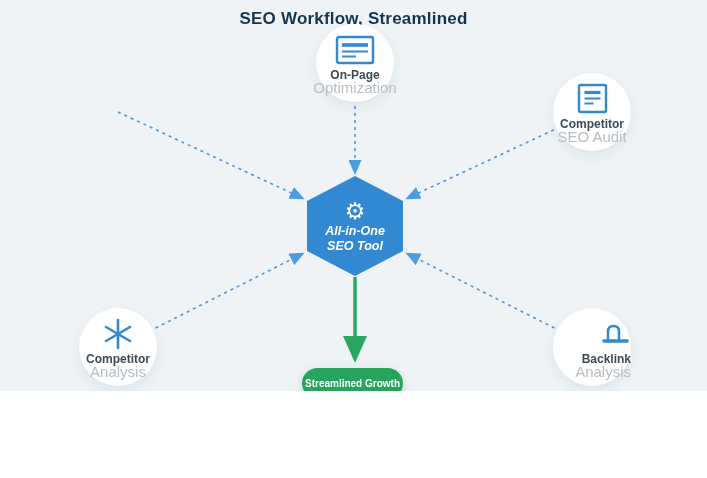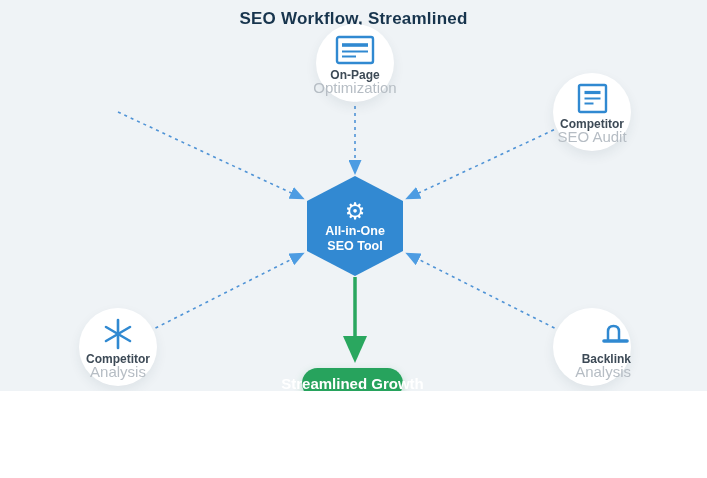--- a/index.html
+++ b/index.html
@@ -39,26 +39,26 @@
   .node-competitor{left:79px;top:308px;}
   .node-backlink{left:553px;top:308px;align-items:flex-end;}
   .hex-overlay{
     position:absolute;left:307px;top:176px;width:96px;height:100px;
     display:flex;flex-direction:column;align-items:center;justify-content:center;
     color:#ffffff;z-index:3;text-align:center;pointer-events:none;
   }
   .hex-overlay .gear{
     font-family:"DejaVu Sans",sans-serif;font-size:23px;line-height:24px;margin-bottom:1px;
   }
-  .hex-overlay .line{font-size:12.5px;font-weight:bold;line-height:15px;}
+  .hex-overlay .line{font-size:12.5px;font-weight:bold;line-height:15px;font-style:italic;}
   .pill{
     position:absolute;left:302px;top:368px;width:101px;height:31px;
     background:#27a35d;border-radius:16px;
     display:flex;align-items:center;justify-content:center;
-    color:#ffffff;font-size:15px;font-weight:600;white-space:nowrap;
+    color:#ffffff;font-size:10px;font-weight:600;white-space:nowrap;
     box-shadow:0 3px 8px rgba(39,163,93,0.25);z-index:3;
   }
 </style>
 </head>
 <body>
 
 <div class="stage">
   <div class="canvas"></div>
 
   <div class="title">SEO Workflow, Streamlined</div>

